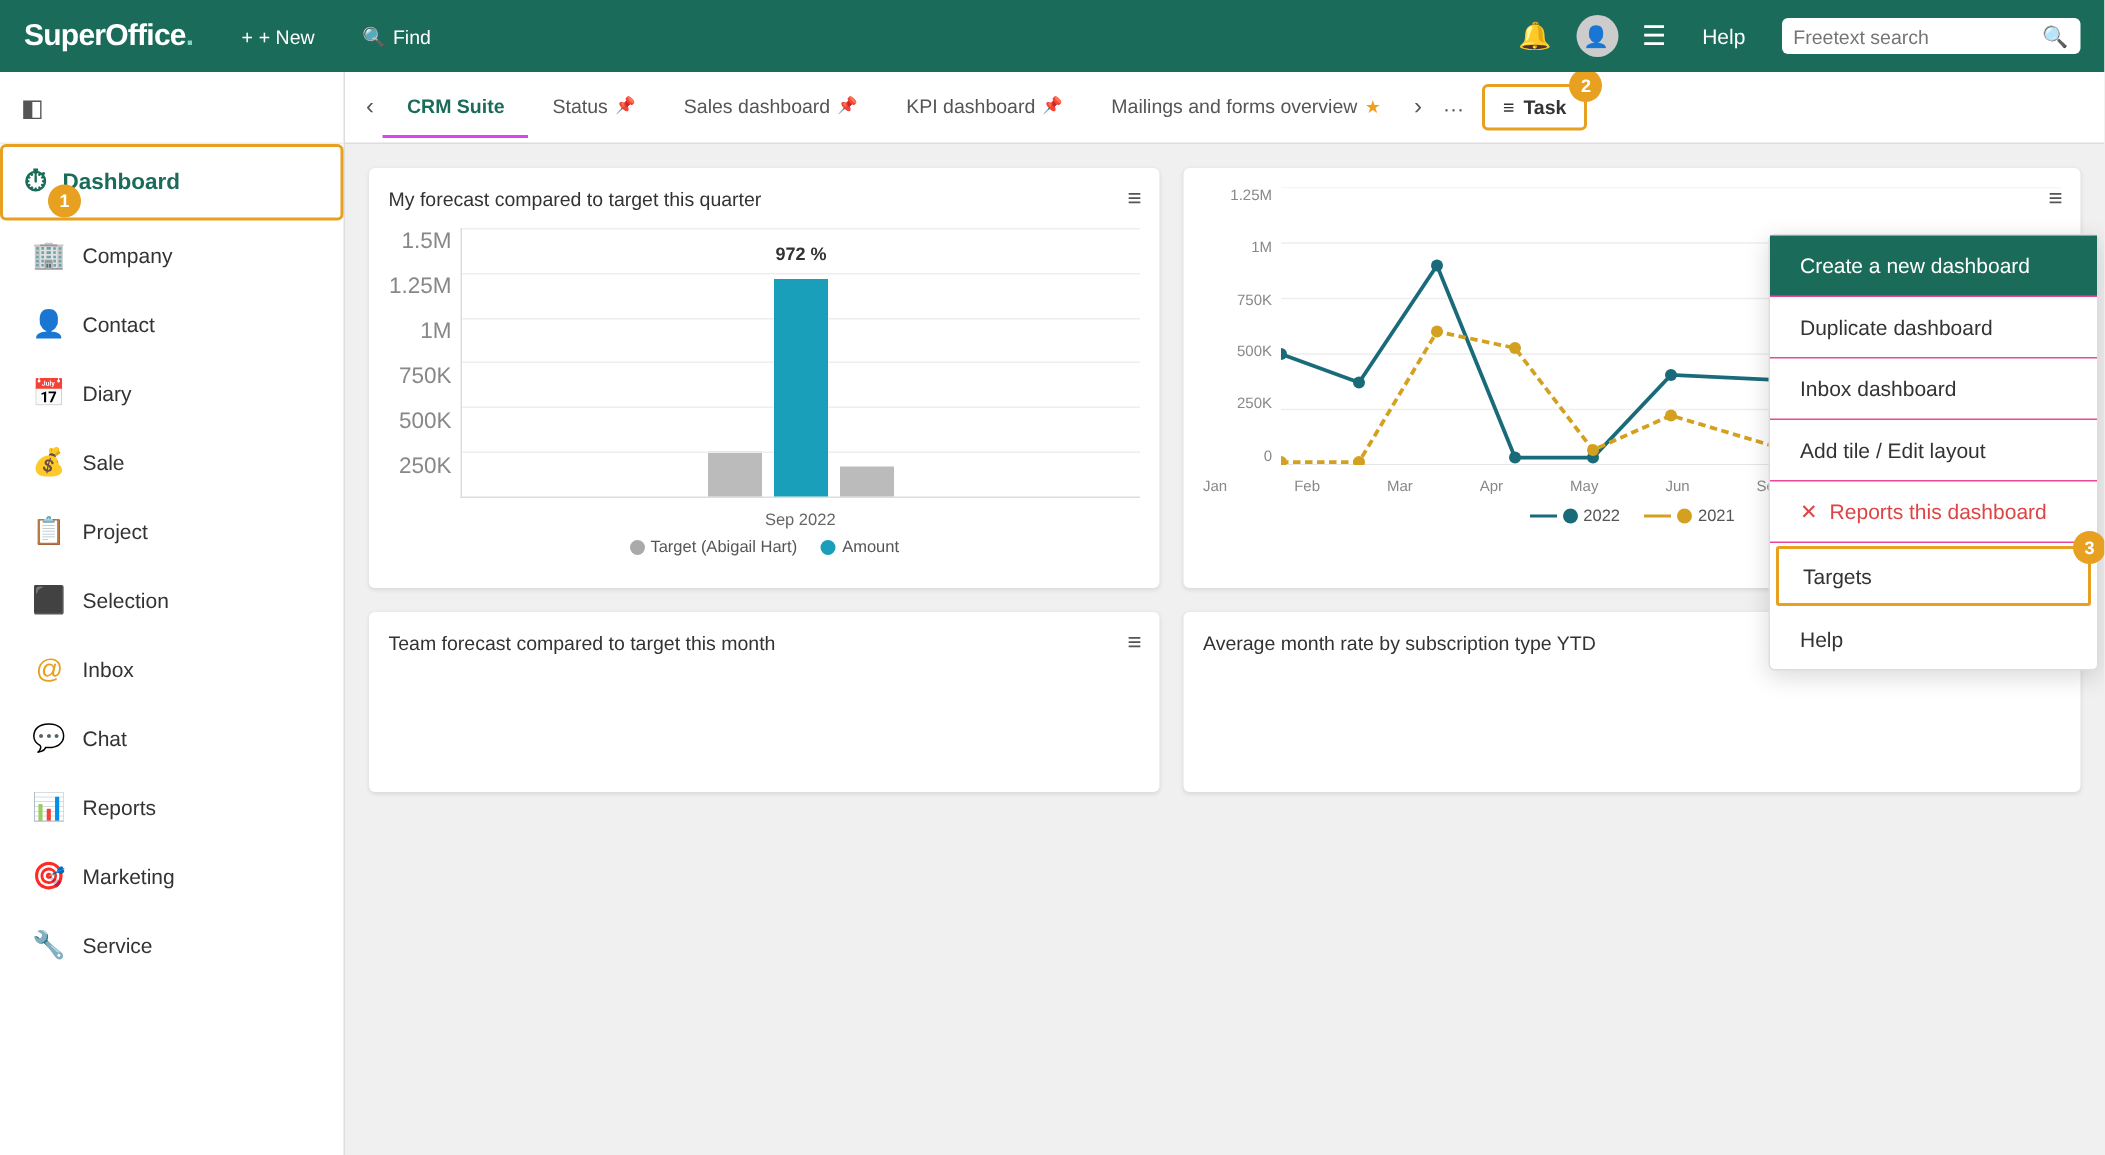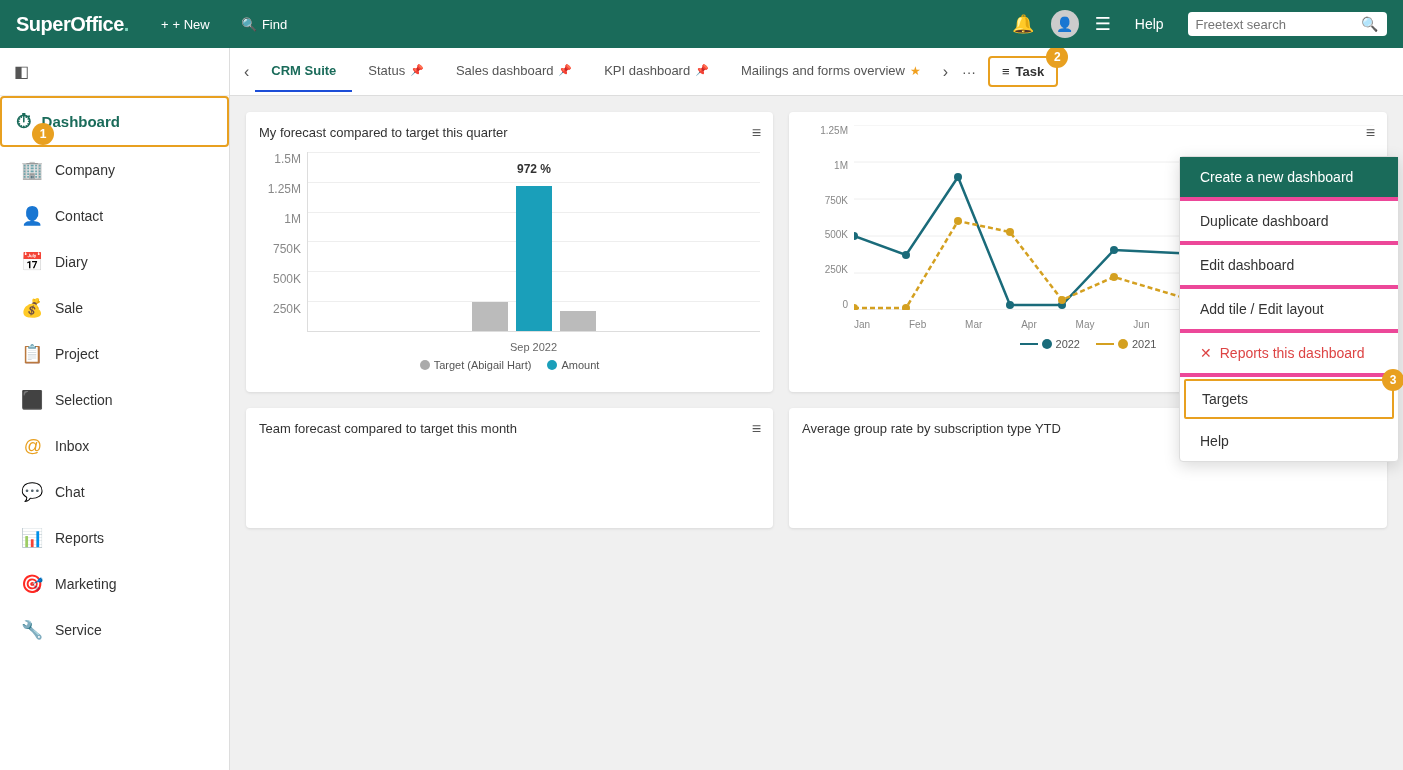--- a/index.html
+++ b/index.html
@@ -85,21 +85,21 @@
       padding: 0 8px; height: 48px;
       gap: 0;
       position: relative;
     }
     .tab-nav-btn { background: none; border: none; cursor: pointer; color: #555; font-size: 16px; padding: 0 6px; }
     .tab {
       padding: 12px 16px; cursor: pointer; color: #555; font-size: 13px;
       border-bottom: 2px solid transparent; white-space: nowrap;
       display: flex; align-items: center; gap: 5px;
     }
-    .tab.active { border-bottom: 2px solid #1d4ed8; color: #1a6b5a; font-weight: 600; }
+    .tab.active { border-bottom: 2px solid #d946ef; color: #1a6b5a; font-weight: 600; }
     .tab-pin { font-size: 11px; color: #555; }
     .tab-star { font-size: 12px; color: #f0a020; }
     .tab-more { background: none; border: none; cursor: pointer; color: #555; font-size: 14px; padding: 0 8px; }
     .task-btn {
       margin-left: 4px;
       background: white; border: 2px solid #e8a020; border-radius: 4px;
       display: flex; align-items: center; gap: 6px; padding: 6px 12px; cursor: pointer;
       font-size: 13px; font-weight: 600; color: #333;
     }
 
@@ -129,21 +129,21 @@
       top: 108px; right: 4px;
       background: white;
       border: 1px solid #ddd;
       border-radius: 4px;
       box-shadow: 0 4px 16px rgba(0,0,0,0.15);
       min-width: 220px;
       z-index: 300;
     }
     .dropdown-item {
       padding: 12px 20px; cursor: pointer; font-size: 14px; color: #333;
-      border-bottom: 4px solid #ec4899;
+      border-bottom: 1px solid #ec4899;
       display: flex; align-items: center; gap: 8px;
     }
     .dropdown-item:last-child { border-bottom: none; }
     .dropdown-item.highlight { background: #1a6b5a; color: white; }
     .dropdown-item.danger { color: #d44; }
     .dropdown-item.targets-item {
       border: 2px solid #e8a020; border-radius: 2px; margin: 2px 4px; padding: 10px 16px;
     }
 
     
@@ -292,21 +292,21 @@
       </div>
 
       <div class="dropdown-menu">
         <div class="dropdown-item highlight">
           <span>Create a new dashboard</span>
         </div>
         <div class="dropdown-item">
           <span>Duplicate dashboard</span>
         </div>
         <div class="dropdown-item">
-          <span>Edit dashboard</span>
+          <span>Inbox dashboard</span>
         </div>
         <div class="dropdown-item">
           <span>Add tile / Edit layout</span>
         </div>
         <div class="dropdown-item danger">
           <span style="color:#d44;">✕</span>
           <span>Reports this dashboard</span>
         </div>
         <div class="dropdown-item targets-item" style="position:relative;">
           <span>Targets</span>
@@ -322,21 +322,21 @@
     <div class="dashboard-content">
       <div class="tiles-grid">
 
         <div class="tile">
           <div class="tile-title">My forecast compared to target this quarter</div>
           <button class="tile-menu-btn">≡</button>
 
           <div class="chart-container">
             <div style="display:flex; height:185px;">
 
-              <div style="display:flex;flex-direction:column;justify-content:space-between;align-items:flex-end;width:48px;padding-right:6px;font-size:12px;color:#888;height:180px;">
+              <div style="display:flex;flex-direction:column;justify-content:space-between;align-items:flex-end;width:48px;padding-right:6px;font-size:15px;color:#888;height:180px;">
                 <span>1.5M</span>
                 <span>1.25M</span>
                 <span>1M</span>
                 <span>750K</span>
                 <span>500K</span>
                 <span>250K</span>
                 <span></span>
               </div>
 
               <div style="flex:1;border-left:1px solid #ddd;border-bottom:1px solid #ddd;position:relative;height:180px;">
@@ -429,21 +429,21 @@
                 <circle cx="156" cy="107" r="4" fill="#d4a020"></circle>
                 <circle cx="208" cy="175" r="4" fill="#d4a020"></circle>
                 <circle cx="260" cy="152" r="4" fill="#d4a020"></circle>
                 <circle cx="364" cy="183" r="4" fill="#d4a020"></circle>
                 <circle cx="416" cy="96" r="4" fill="#d4a020"></circle>
                 <circle cx="468" cy="170" r="4" fill="#d4a020"></circle>
                 <circle cx="520" cy="183" r="4" fill="#d4a020"></circle>
               </svg>
             </div>
 
-            <div style="display:flex;justify-content:space-between;margin-left:52px;font-size:10px;color:#888;margin-top:4px;">
+            <div style="display:flex;justify-content:space-between;font-size:10px;color:#888;margin-top:4px;">
               <span>Jan</span>
               <span>Feb</span>
               <span>Mar</span>
               <span>Apr</span>
               <span>May</span>
               <span>Jun</span>
               <span>Sep</span>
               <span>Oct</span>
               <span>Nov</span>
               <span>Dec</span>
@@ -463,20 +463,20 @@
             </div>
           </div>
         </div>
 
         <div class="tile" style="min-height:120px;">
           <div class="tile-title">Team forecast compared to target this month</div>
           <button class="tile-menu-btn">≡</button>
         </div>
 
         <div class="tile" style="min-height:120px;">
-          <div class="tile-title">Average group rate by subscription type YTD</div>
+          <div class="tile-title">Average month rate by subscription type YTD</div>
           <button class="tile-menu-btn">≡</button>
         </div>
 
       </div>
     </div>
   </div>
 </div>
 
 </body></html>

